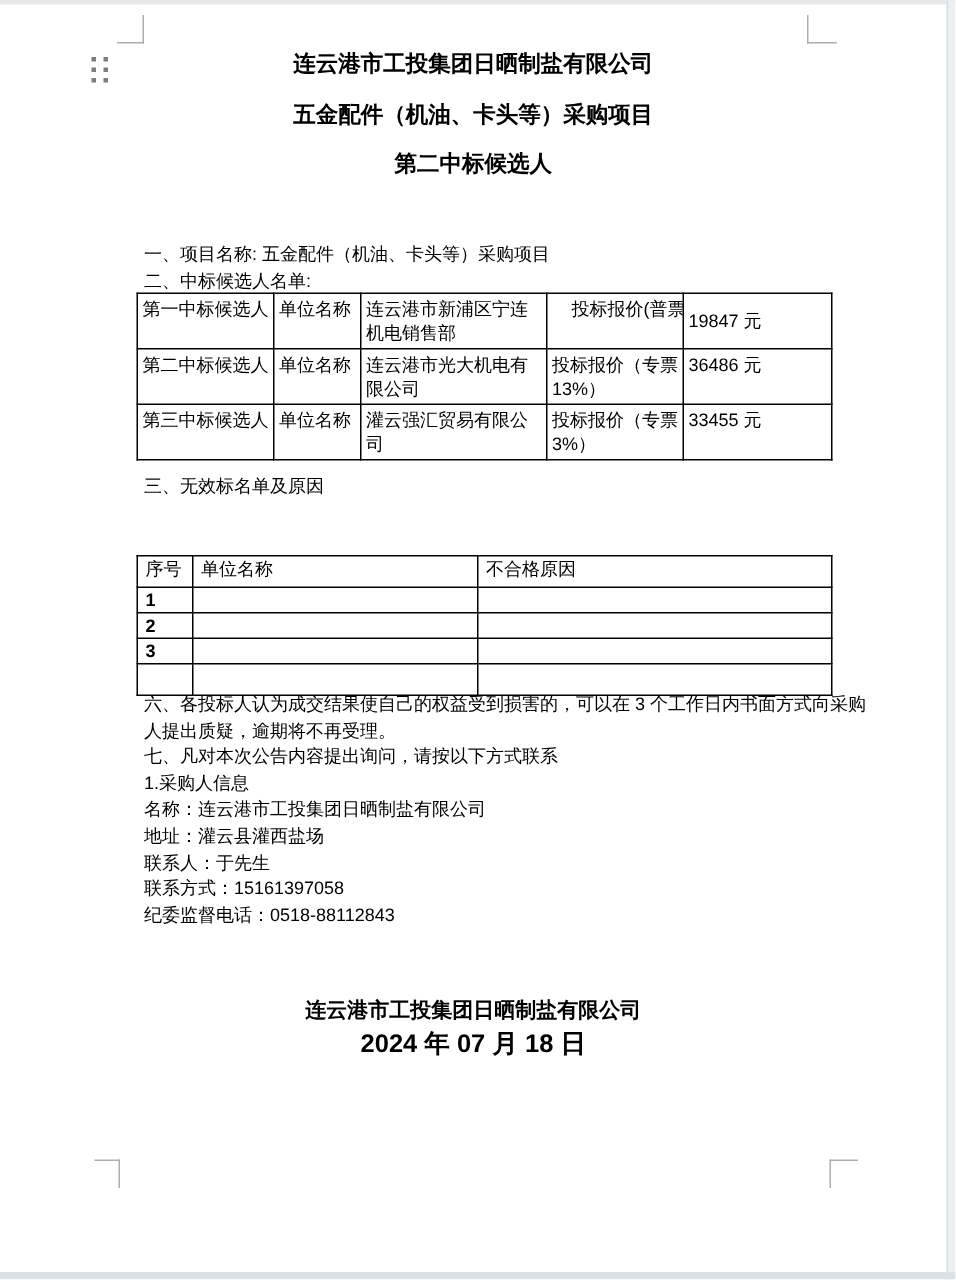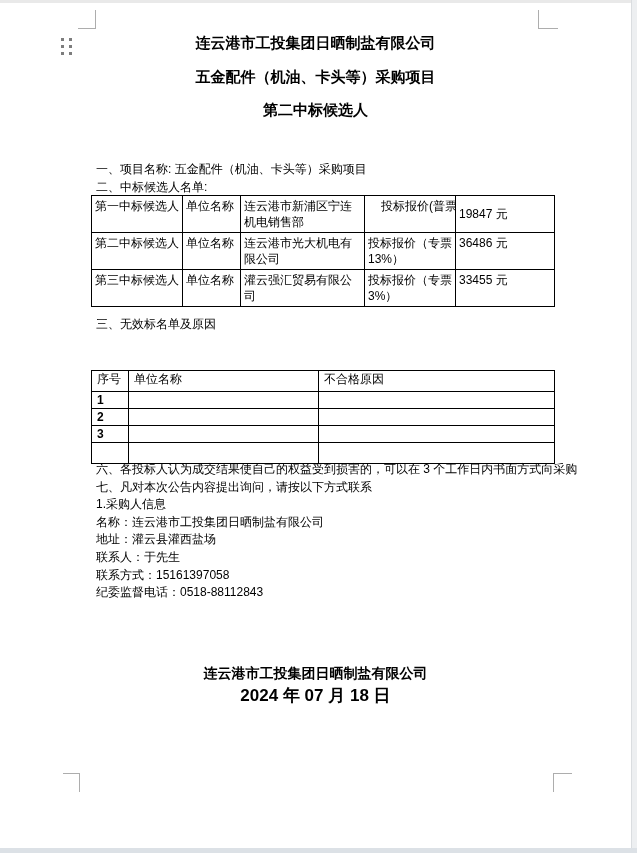--- a/index.html
+++ b/index.html
@@ -150,20 +150,21 @@
     <tr class="last">
       <td></td>
       <td></td>
       <td></td>
     </tr>
   </tbody>
     </table>
 
   <div class="bodyblock">
     <div class="bodyline">六、各投标人认为成交结果使自己的权益受到损害的，可以在 3 个工作日内书面方式向采购</div>
+    <div class="bodyline">人提出质疑，逾期将不再受理。</div>
     <div class="bodyline">七、凡对本次公告内容提出询问，请按以下方式联系</div>
     <div class="bodyline">1.采购人信息</div>
     <div class="bodyline">名称：连云港市工投集团日晒制盐有限公司</div>
     <div class="bodyline">地址：灌云县灌西盐场</div>
     <div class="bodyline">联系人：于先生</div>
     <div class="bodyline">联系方式：15161397058</div>
     <div class="bodyline">纪委监督电话：0518-88112843</div>
   </div>
 
   <div class="footer f1">连云港市工投集团日晒制盐有限公司</div>

